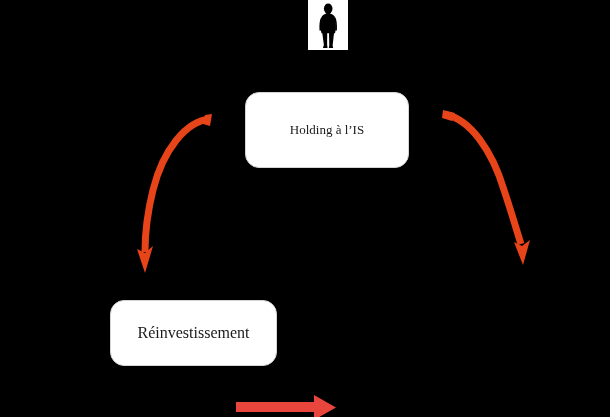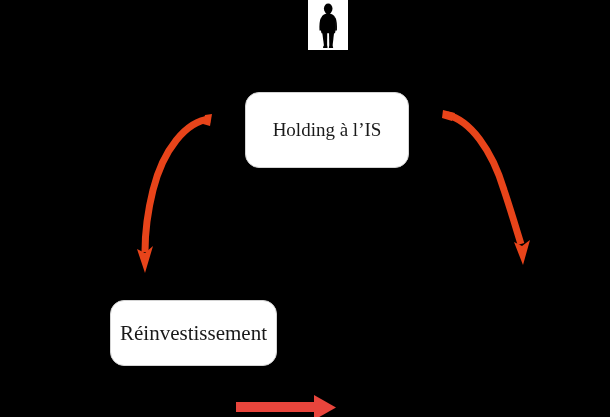--- a/index.html
+++ b/index.html
@@ -40,28 +40,28 @@
     justify-content: center;
     color: #1a1a1a;
     text-align: center;
     line-height: 1.28;
   }
   #holding-box {
     left: 245px;
     top: 92px;
     width: 164px;
     height: 76px;
-    font-size: 19px;
+    font-size: 13px;
   }
   #reinvest-box {
     left: 110px;
     top: 300px;
     width: 167px;
     height: 66px;
-    font-size: 21px;
+    font-size: 16px;
   }
   .node-line { display: block; white-space: nowrap; }
 
   
   #arrows {
     position: absolute;
     left: 0;
     top: 0;
     width: 610px;
     height: 417px;

